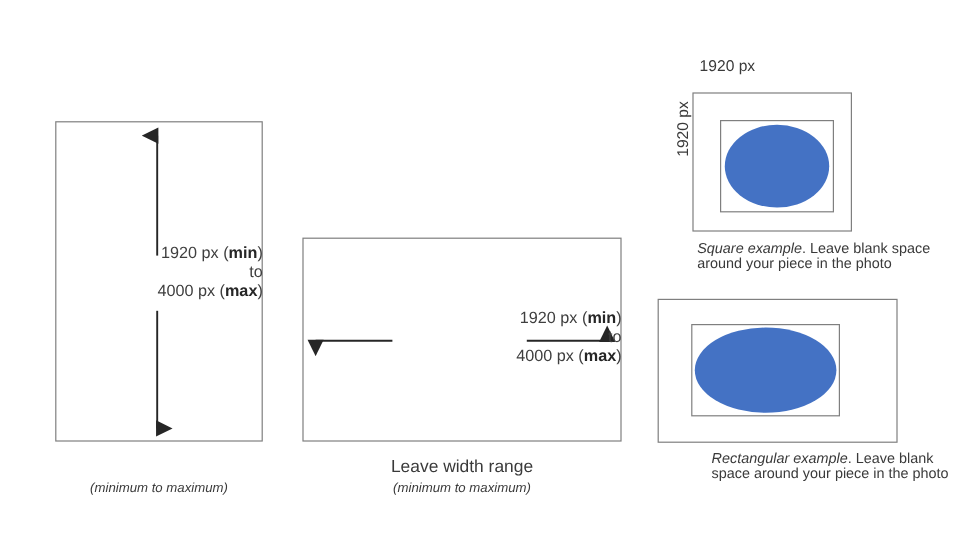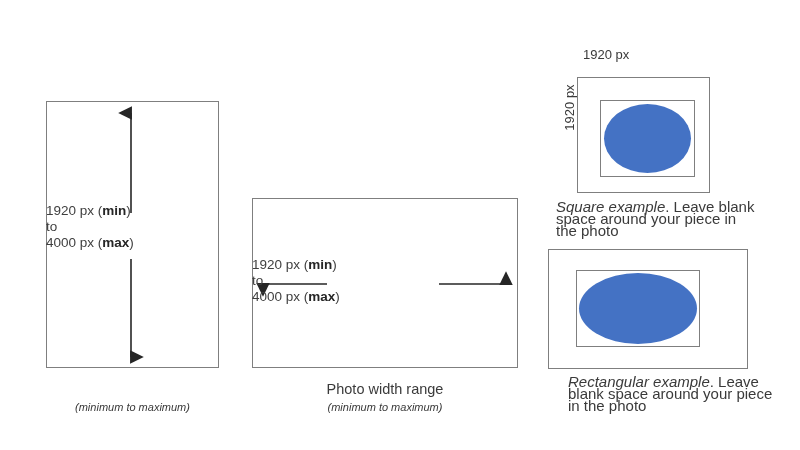--- a/index.html
+++ b/index.html
@@ -43,21 +43,21 @@
     position: absolute;
     left: 46px;
     top: 101px;
     width: 173px;
     height: 267px;
     pointer-events: none;
   }
 
   .range-text {
     position: absolute;
-    text-align: left;
+    text-align: right;
     font-size: 13.5px;
     line-height: 16px;
     color: #3f3f3f;
     white-space: nowrap;
   }
   .range-text b { font-weight: bold; color: #262626; }
 
   #height-range-text {
     left: 46px;
     top: 203px;
@@ -168,23 +168,24 @@
     top: 273px;
     width: 118px;
     height: 71px;
     background: #4472C4;
     border-radius: 50%;
   }
 
   
   .ex-caption {
     position: absolute;
-    font-size: 15px;
+    font-size: 12px;
     line-height: 12px;
     color: #3a3a3a;
+    margin-left: 25px;
   }
   .ex-caption i { font-style: italic; }
   #square-caption { left: 556px; top: 201px; width: 200px; }
   #rect-caption   { left: 568px; top: 376px; width: 205px; }
 
   svg { display: block; overflow: visible; }
 </style>
 </head>
 <body>
 
@@ -239,21 +240,21 @@
   <div class="range-text" id="width-range-text">
     <div>
       <span>1920 px (</span><b>min</b><span>)</span>
     </div>
     <div>to</div>
     <div>
       <span>4000 px (</span><b>max</b><span>)</span>
     </div>
   </div>
 
-  <div class="caption-main" id="width-caption">Photo width range</div>
+  <div class="caption-main" id="width-caption">Leave width range</div>
   <div class="caption-sub" id="width-caption-sub">(minimum to maximum)</div>
 
   <div id="square-label-top">1920 px</div>
   <div id="square-label-left">1920 px</div>
 
   <div class="frame" id="square-outer"></div>
   <div class="frame" id="square-inner"></div>
   <div id="square-ellipse"></div>
 
   <div class="ex-caption" id="square-caption">

